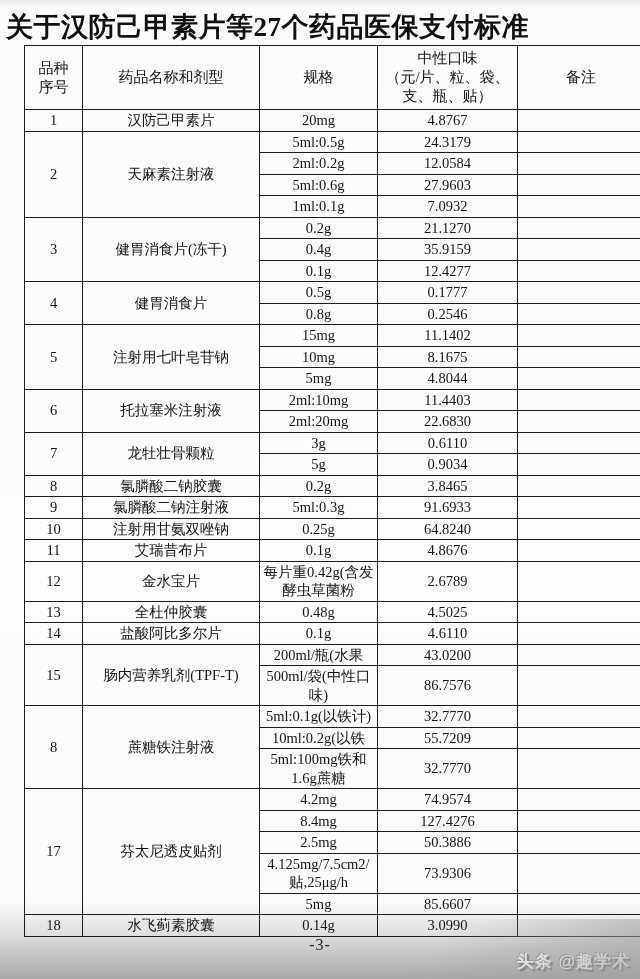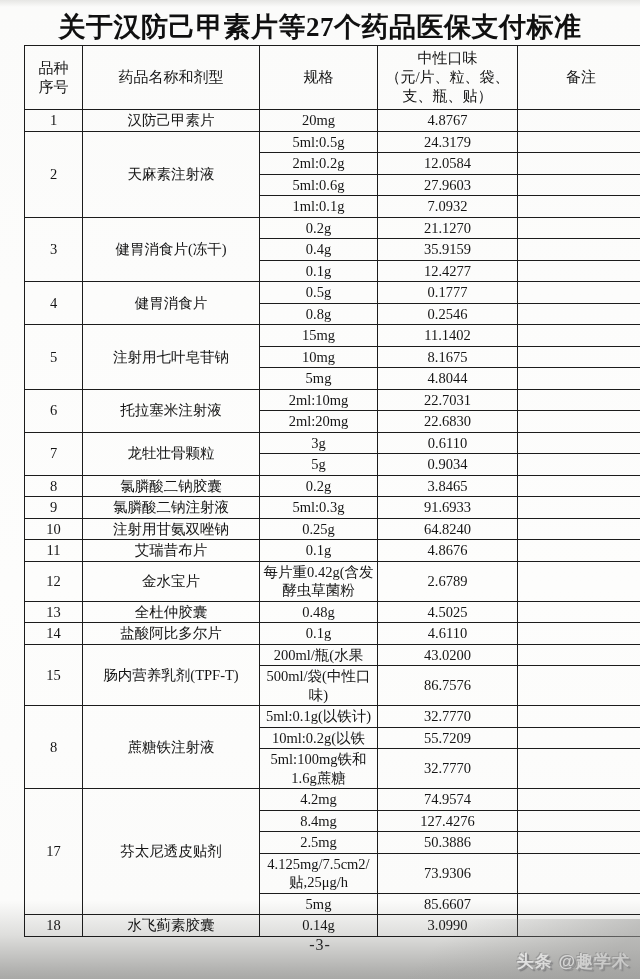--- a/index.html
+++ b/index.html
@@ -20,21 +20,20 @@
   }
   .page::after { 
     content: "";
     position: absolute; right: 0; bottom: 0;
     width: 280px; height: 60px;
     background: linear-gradient(135deg, rgba(168,168,166,0) 30%, rgba(158,158,156,0.55) 85%);
     pointer-events: none;
   }
   .doc-title {
     margin: 9px 6px 6px 6px;
-    text-align: center;
     font-size: 27px;
     font-weight: bold;
     color: #101010;
     letter-spacing: 0.5px;
     white-space: nowrap;
   }
   table.pay-table {
     position: absolute;
     left: 24px; top: 45px;
     width: 620px;
@@ -186,21 +185,21 @@
         </tr>
         <tr>
           <td>5mg</td>
           <td>4.8044</td>
           <td class="c-remark"></td>
         </tr>
         <tr>
           <td rowspan="2">6</td>
           <td rowspan="2">托拉塞米注射液</td>
           <td>2ml:10mg</td>
-          <td>22.7031</td>
+          <td>11.4403</td>
           <td class="c-remark"></td>
         </tr>
         <tr>
           <td>2ml:20mg</td>
           <td>22.6830</td>
           <td class="c-remark"></td>
         </tr>
         <tr>
           <td rowspan="2">7</td>
           <td rowspan="2">龙牡壮骨颗粒</td>

